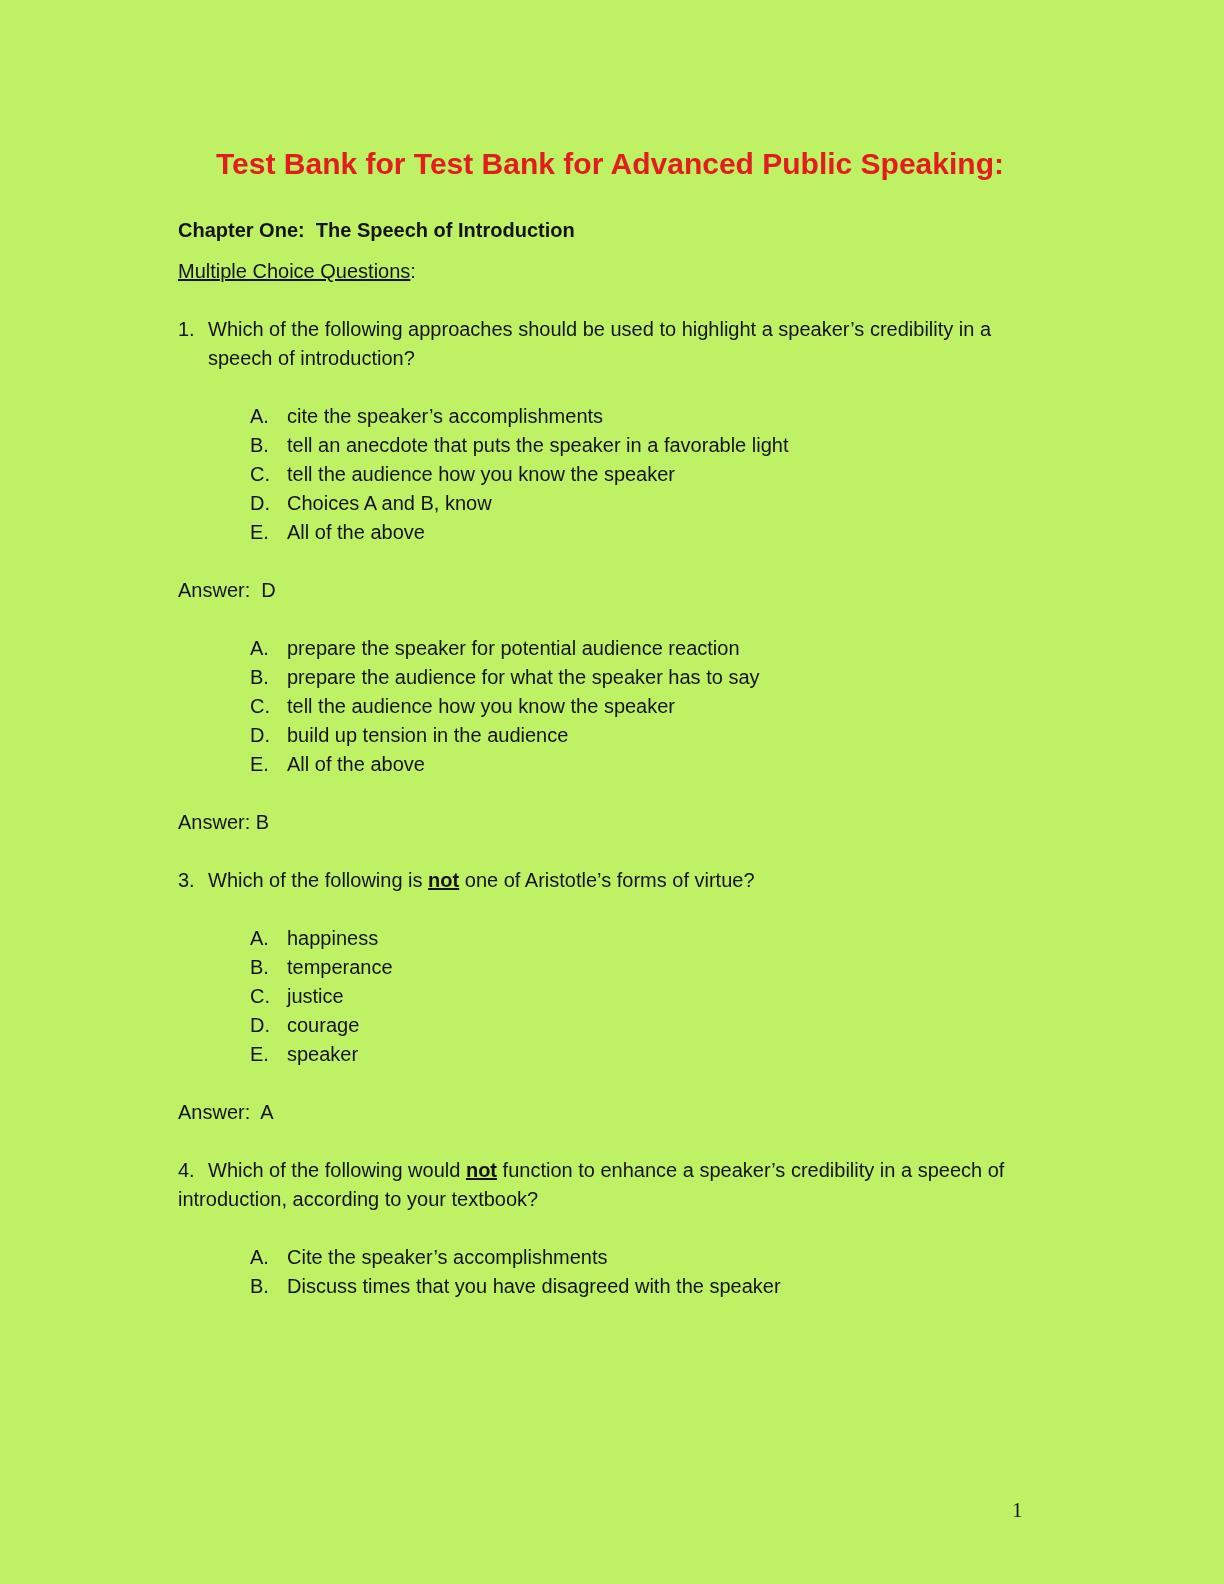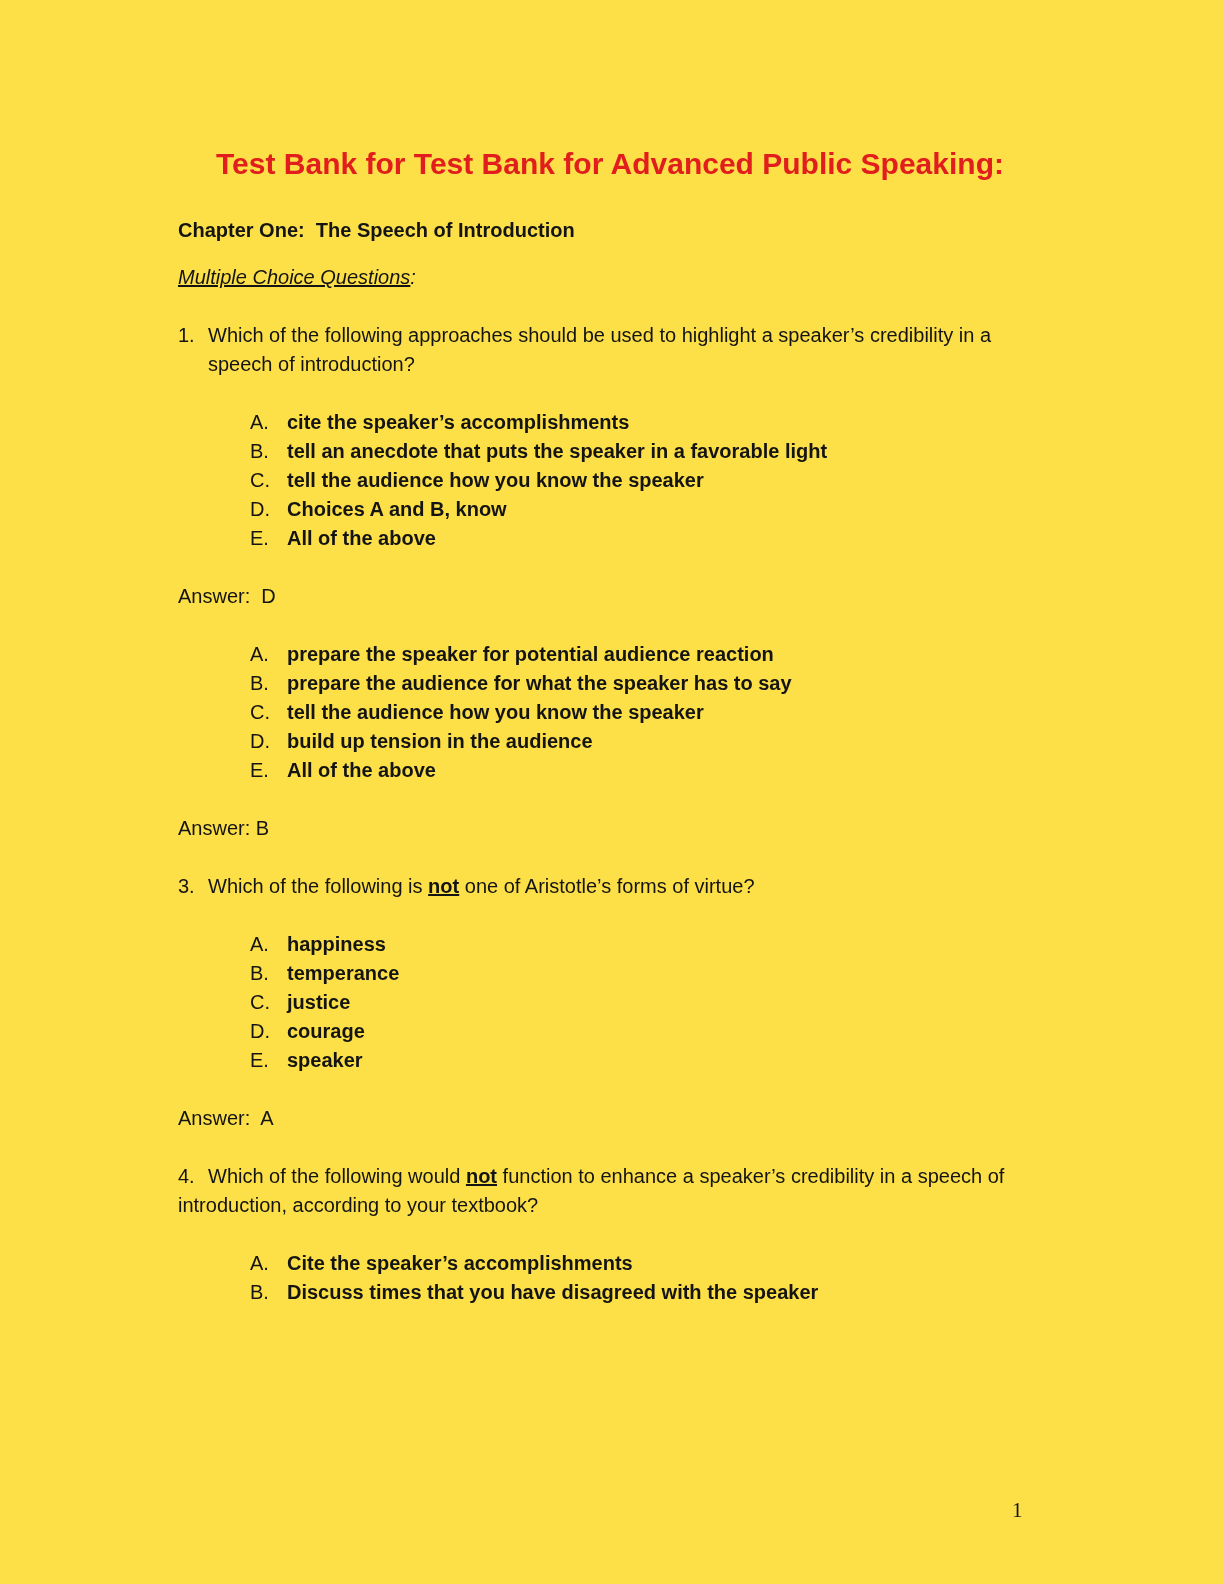--- a/index.html
+++ b/index.html
@@ -7,57 +7,56 @@
   body {
     width: 1224px; height: 1584px;
     font-family: "Liberation Sans", sans-serif;
     color: #141414;
   }
   .page {
     position: relative;
     width: 1224px; height: 1584px;
     padding: 138px 182px 0 178px;
     overflow: hidden;
-    background: #fde047;
+    background: #bef264;
   }
   .title-line {
     color: #e11d1d;
     font-weight: bold;
     font-size: 30px;
     line-height: 52px;
     text-align: center;
     white-space: nowrap;
   }
   .chapter {
     font-weight: bold;
     font-size: 20px;
     line-height: 29px;
     margin-top: 26px;
     white-space: pre-wrap;
   }
   .section {
     font-size: 20px;
     line-height: 29px;
-    margin-top: 18px;
-    font-style: italic;
+    margin-top: 12px;
   }
   .section .underlined { text-decoration: underline; }
   .question { margin-top: 29px; }
   .qtext {
     font-size: 20px;
     line-height: 29px;
     white-space: pre-wrap;
   }
   .hang { padding-left: 30px; text-indent: -30px; }
   .qnum { display: inline-block; width: 30px; text-indent: 0; }
   .emph { font-weight: bold; text-decoration: underline; }
   .options { margin-top: 29px; margin-left: 72px; }
   .option { display: flex; font-size: 20px; line-height: 29px; }
   .olet { width: 37px; flex: none; }
-  .otext { white-space: pre-wrap; font-weight: bold; }
+  .otext { white-space: pre-wrap; }
   .answer {
     margin-top: 29px;
     font-size: 20px;
     line-height: 29px;
     white-space: pre-wrap;
   }
   .pagenum {
     position: absolute;
     left: 1012px;
     top: 1498px;

